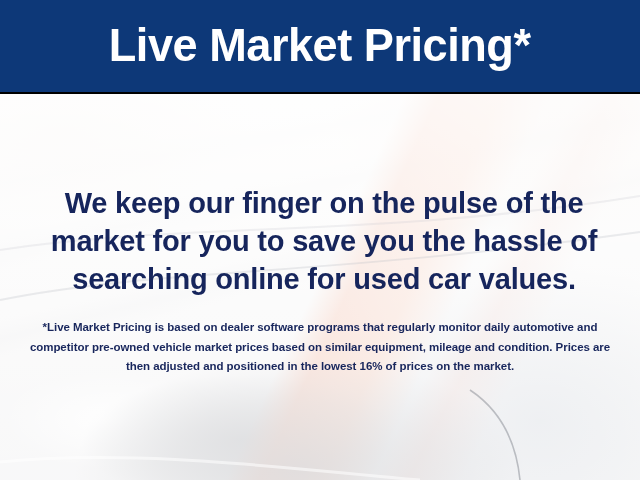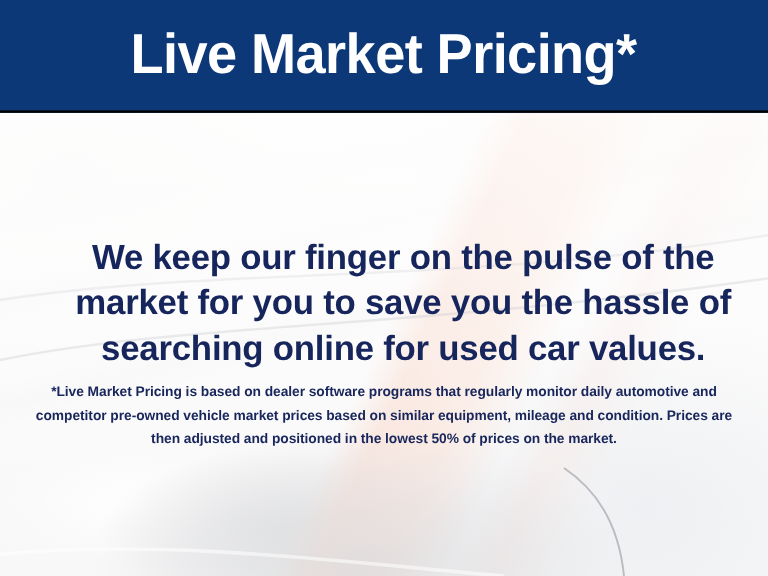--- a/index.html
+++ b/index.html
@@ -113,21 +113,21 @@
     top: 96px;
     width: 640px;
     height: 384px;
   }
 
   .headline {
     position: absolute;
     left: 22px;
     top: 84px;
     width: 596px;
-    margin: 16px;
+    margin: 4px;
     text-align: center;
     color: #16255c;
     font-family: "Liberation Sans", sans-serif;
     font-size: 29px;
     font-weight: bold;
     line-height: 38px;
     letter-spacing: -0.2px;
   }
 
   .disclaimer {
@@ -160,16 +160,16 @@
     <path d="M 0 462 C 140 448, 300 470, 420 480" stroke="rgba(255,255,255,0.55)" stroke-width="3" fill="none"></path>
   </svg>
 
   <div class="header-band">
     <h1 class="header-title">Live Market Pricing*</h1>
   </div>
 
   <div class="content">
     <p class="headline">We keep our finger on the pulse of the market for you to save you the hassle of searching online for used car values.</p>
 
-    <p class="disclaimer">*Live Market Pricing is based on dealer software programs that regularly monitor daily automotive and competitor pre-owned vehicle market prices based on similar equipment, mileage and condition. Prices are then adjusted and positioned in the lowest 50% of prices on the market.</p>
+    <p class="disclaimer">*Live Market Pricing is based on dealer software programs that regularly monitor daily automotive and competitor pre-owned vehicle market prices based on similar equipment, mileage and condition. Prices are then adjusted and positioned in the lowest 16% of prices on the market.</p>
   </div>
 
 </div>
 
 </body></html>

